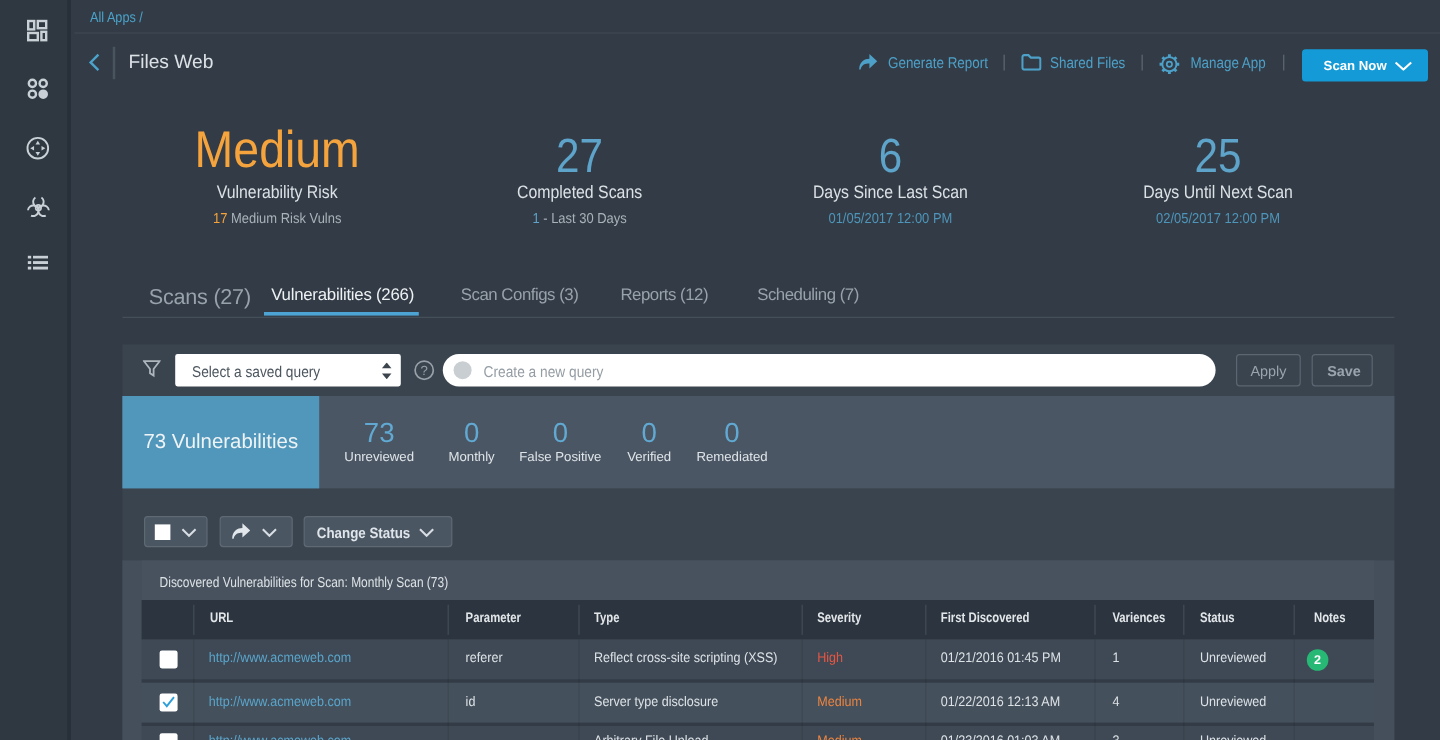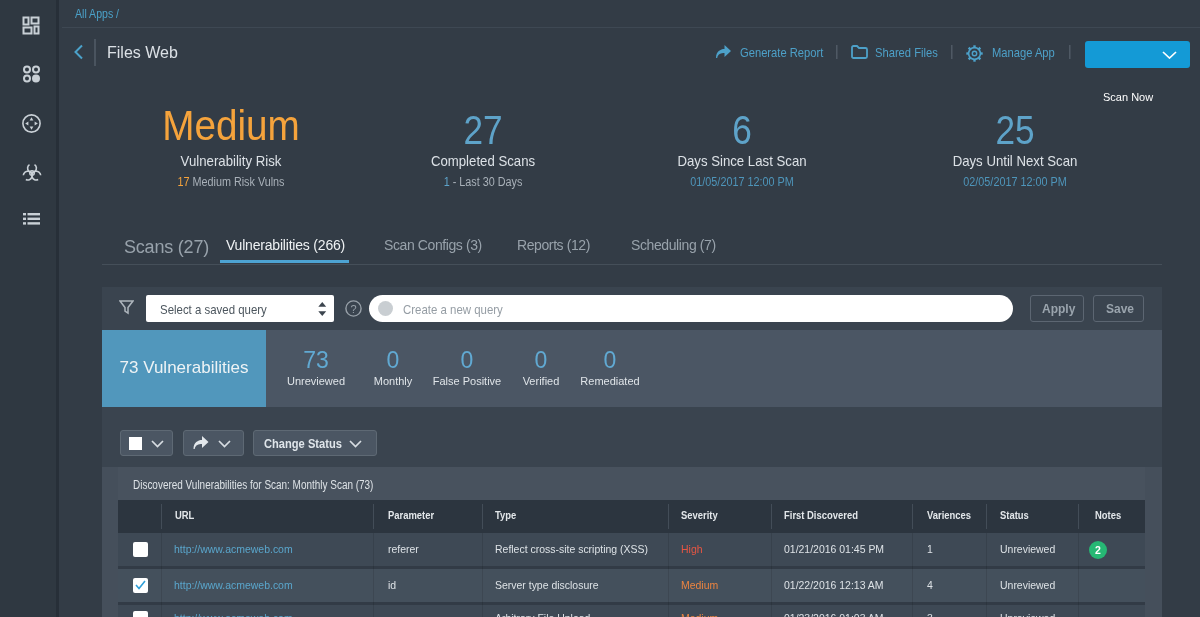--- a/index.html
+++ b/index.html
@@ -84,21 +84,21 @@
     <line x1="15.1" y1="9.5" x2="17.7" y2="9.5"></line>
     <line x1="3.7" y1="3.7" x2="5.55" y2="5.55"></line>
     <line x1="13.45" y1="13.45" x2="15.3" y2="15.3"></line>
     <line x1="3.7" y1="15.3" x2="5.55" y2="13.45"></line>
     <line x1="13.45" y1="5.55" x2="15.3" y2="3.7"></line>
   </g>
 </svg>
 <div class="abs sx86L" style="left:992px;top:45px;font-size:13px;color:#4da0c8;">Manage App</div>
 <div class="abs" style="left:1068px;top:43px;font-size:14px;color:#58636e;">|</div>
 <div class="abs" style="left:1085px;top:41px;width:105px;height:27px;background:#149ad6;border-radius:3px;"></div>
-<div class="abs" style="left:1103px;top:49px;font-size:11px;font-weight:normal;color:#fff;margin-top:42px;">Scan Now</div>
+<div class="abs" style="left:1103px;top:49px;font-size:11px;font-weight:bold;color:#fff;">Scan Now</div>
 <svg class="abs" style="left:1162px;top:50.5px" width="15" height="8" viewBox="0 0 15 8" fill="none" stroke="#fff" stroke-width="1.7">
   <polyline points="1,1 7.5,7 14,1"></polyline>
 </svg>
 
 <div class="abs" style="left:111px;top:0;width:240px;text-align:center;">
   <div class="abs" style="top:105px;width:100%;font-size:43px;color:#f5a33c;line-height:40px;transform:scaleX(0.90);transform-origin:center top;">Medium</div>
   <div class="abs sx88" style="top:152px;width:100%;font-size:15px;color:#dce1e6;">Vulnerability Risk</div>
   <div class="abs sx90" style="top:174.5px;width:100%;font-size:12px;color:#a9b1b9;"><span style="color:#f5a33c">17</span> Medium Risk Vulns</div>
 </div>
 <div class="abs" style="left:363px;top:0;width:240px;text-align:center;">
@@ -137,21 +137,21 @@
   <path d="M4.25 14 L8.2 9.2 L0.3 9.2 Z"></path>
 </svg>
 <svg class="abs" style="left:345px;top:300px" width="17" height="17" viewBox="0 0 17 17" fill="none" stroke="#98a1a9" stroke-width="1.4">
   <circle cx="8.5" cy="8.5" r="7.6"></circle>
   <text x="8.5" y="12.5" text-anchor="middle" font-size="11" fill="#98a1a9" stroke="none" font-family="Liberation Sans">?</text>
 </svg>
 <div class="abs" style="left:369px;top:295px;width:644px;height:27px;background:#fff;border-radius:14px;"></div>
 <div class="abs" style="left:378px;top:301px;width:15px;height:15px;border-radius:50%;background:#c9ced2;"></div>
 <div class="abs sx88L" style="left:403px;top:302px;font-size:13px;color:#959da4;">Create a new query</div>
 <div class="abs" style="left:1030px;top:295px;width:54px;height:27px;border:1px solid #5c6672;border-radius:3px;"></div>
-<div class="abs" style="left:1042px;top:302px;font-size:12px;color:#9aa4ad;font-weight:bold;">Apply</div>
+<div class="abs" style="left:1042px;top:302px;font-size:12px;color:#9aa4ad;font-weight:normal;">Apply</div>
 <div class="abs" style="left:1093px;top:295px;width:51px;height:27px;border:1px solid #5c6672;border-radius:3px;"></div>
 <div class="abs" style="left:1106px;top:302px;font-size:12px;color:#9aa4ad;font-weight:bold;">Save</div>
 
 <div class="abs" style="left:102px;top:330px;width:1060px;height:77px;background:#4b5664;"></div>
 <div class="abs" style="left:102px;top:330px;width:164px;height:77px;background:#5197bc;"></div>
 <div class="abs" style="left:102px;top:358px;width:164px;text-align:center;font-size:17px;color:#eef3f5;">73 Vulnerabilities</div>
 <div class="abs" style="left:285px;top:347px;width:62px;text-align:center;font-size:23px;color:#61a9d2;">73</div>
 <div class="abs" style="left:285px;top:375px;width:62px;text-align:center;font-size:11px;color:#dfe4e8;">Unreviewed</div>
 <div class="abs" style="left:362px;top:347px;width:62px;text-align:center;font-size:23px;color:#61a9d2;">0</div>
 <div class="abs" style="left:362px;top:375px;width:62px;text-align:center;font-size:11px;color:#dfe4e8;">Monthly</div>

